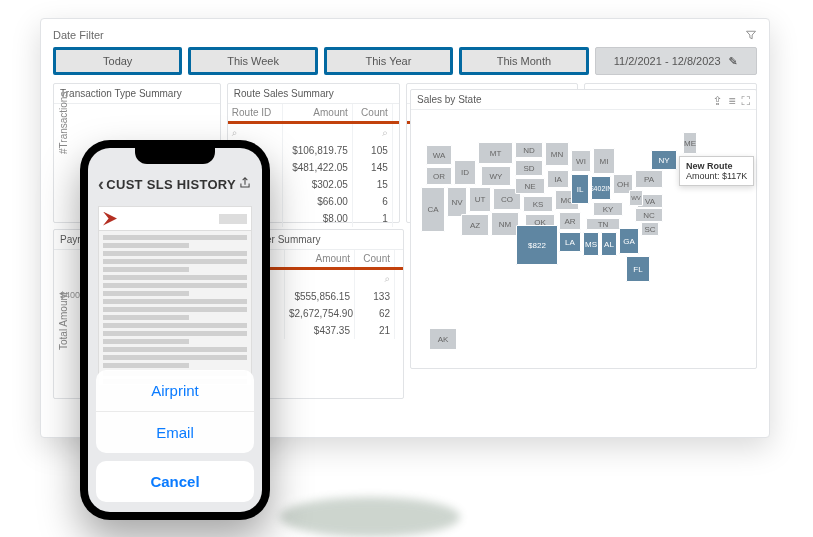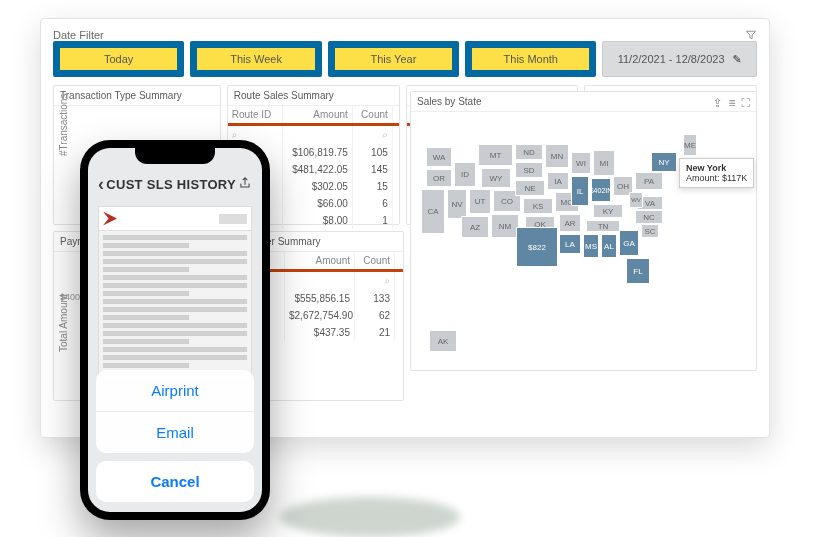--- a/index.html
+++ b/index.html
@@ -18,27 +18,27 @@
     width: 730px;
     height: 420px;
     background: #fff;
     border: 1px solid #e1e3e6;
     border-radius: 4px;
     box-shadow: 0 10px 30px rgba(0,0,0,0.15);
     padding: 10px 12px;
     font-size: 11px;
     color: #555;
   }
-  .df-row { display: flex; align-items: center; justify-content: space-between; margin-bottom: 0; }
+  .df-row { display: flex; align-items: center; justify-content: space-between; margin-bottom: 6px; }
   .df-label { font-size: 11px; color: #6a6a6a; }
   .filter-tabs { display: flex; gap: 6px; margin-bottom: 8px; }
   .filter-tab {
     flex: 1;
-    border: 7px solid #0369a1;
-    background: #fde047;
+    border: 3px solid #0369a1;
+    background: #e5e5e5;
     text-align: center;
     padding: 5px 0;
     font-size: 11px;
     border-radius: 2px;
     cursor: pointer;
   }
   .filter-tab.active {
     background: #d9dbdd;
     flex: 1.3;
     display: flex; align-items: center; justify-content: center; gap: 8px;
@@ -370,21 +370,21 @@
         <div class="us-state hl" style="left:205px;top:136px;width:24px;height:26px">FL</div>
         <div class="us-state" style="left:220px;top:102px;width:18px;height:14px">SC</div>
         <div class="us-state" style="left:214px;top:88px;width:28px;height:14px">NC</div>
         <div class="us-state" style="left:216px;top:74px;width:26px;height:14px">VA</div>
         <div class="us-state" style="left:208px;top:70px;width:14px;height:16px;font-size:6px">WV</div>
         <div class="us-state" style="left:214px;top:50px;width:28px;height:18px">PA</div>
         <div class="us-state hl" style="left:230px;top:30px;width:26px;height:20px">NY</div>
         <div class="us-state" style="left:262px;top:12px;width:14px;height:22px">ME</div>
         <div class="ak-box">AK</div>
         <div class="tooltip" style="left:258px;top:36px">
-          <strong>New York</strong><br>
+          <strong>New Route</strong><br>
           <span>Amount: $117K</span>
         </div>
       </div>
     </div>
   </div>
 </div>
 
 <div class="green-shadow"></div>
 
 <div class="phone">

